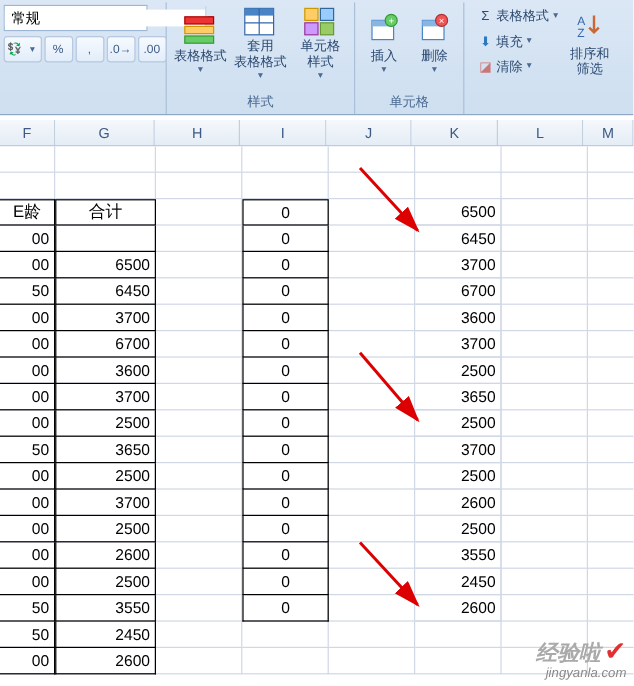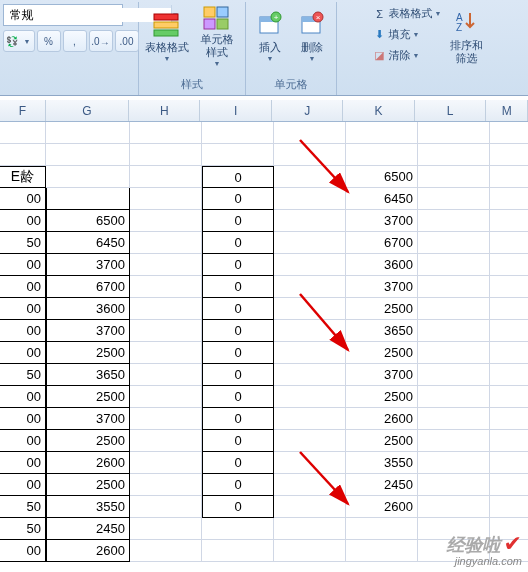--- a/index.html
+++ b/index.html
@@ -169,20 +169,33 @@
     <div class="rgroup-body">
       <div class="bigbtn">
         <div class="ico">
           <svg width="30" height="28">
               <rect x="2" y="4" width="24" height="6" fill="#e33" stroke="#a00"></rect>
               <rect x="2" y="12" width="24" height="6" fill="#fc6" stroke="#c90"></rect>
               <rect x="2" y="20" width="24" height="6" fill="#6c6" stroke="#393"></rect>
             </svg>
         </div>
         <div class="bigbtn-label">表格格式</div>
+        <div class="dd-caret">▼</div>
+      </div>
+      <div class="bigbtn">
+        <div class="ico">
+          <svg width="30" height="28">
+              <rect x="2" y="3" width="24" height="22" fill="#fff" stroke="#36a"></rect>
+              <rect x="2" y="3" width="24" height="6" fill="#4a84c4"></rect>
+              <line x1="14" y1="3" x2="14" y2="25" stroke="#36a"></line>
+              <line x1="2" y1="15" x2="26" y2="15" stroke="#36a"></line>
+            </svg>
+        </div>
+        <div class="bigbtn-label" style="white-space:pre;">套用
+表格格式</div>
         <div class="dd-caret">▼</div>
       </div>
       <div class="bigbtn">
         <div class="ico">
           <svg width="30" height="28">
               <rect x="2" y="3" width="11" height="10" fill="#fc6" stroke="#c90"></rect>
               <rect x="15" y="3" width="11" height="10" fill="#9cf" stroke="#369"></rect>
               <rect x="2" y="15" width="11" height="10" fill="#c9f" stroke="#939"></rect>
               <rect x="15" y="15" width="11" height="10" fill="#9c6" stroke="#693"></rect>
             </svg>
@@ -425,20 +438,21 @@
     <div class="cell" style="left: 490px; top: 396px; width: 42px; height: 22px;"></div>
     <div class="cell" style="left: 0px; top: 418px; width: 46px; height: 22px;"></div>
     <div class="cell" style="left: 46px; top: 418px; width: 84px; height: 22px;"></div>
     <div class="cell" style="left: 130px; top: 418px; width: 72px; height: 22px;"></div>
     <div class="cell" style="left: 202px; top: 418px; width: 72px; height: 22px;"></div>
     <div class="cell" style="left: 274px; top: 418px; width: 72px; height: 22px;"></div>
     <div class="cell" style="left: 346px; top: 418px; width: 72px; height: 22px;"></div>
     <div class="cell" style="left: 418px; top: 418px; width: 72px; height: 22px;"></div>
     <div class="cell" style="left: 490px; top: 418px; width: 42px; height: 22px;"></div>
     <div class="cell cal bt bb br hdrtxt" style="left: 0px; top: 44px; width: 46px; height: 22px;">E龄</div>
+    <div class="cell cal bt bb bl br hdrtxt" style="left: 46px; top: 44px; width: 84px; height: 22px;">合计</div>
     <div class="cell ral bb br" style="left: 0px; top: 66px; width: 46px; height: 22px;">00</div>
     <div class="cell ral bb br" style="left: 0px; top: 88px; width: 46px; height: 22px;">00</div>
     <div class="cell ral bb br" style="left: 0px; top: 110px; width: 46px; height: 22px;">50</div>
     <div class="cell ral bb br" style="left: 0px; top: 132px; width: 46px; height: 22px;">00</div>
     <div class="cell ral bb br" style="left: 0px; top: 154px; width: 46px; height: 22px;">00</div>
     <div class="cell ral bb br" style="left: 0px; top: 176px; width: 46px; height: 22px;">00</div>
     <div class="cell ral bb br" style="left: 0px; top: 198px; width: 46px; height: 22px;">00</div>
     <div class="cell ral bb br" style="left: 0px; top: 220px; width: 46px; height: 22px;">00</div>
     <div class="cell ral bb br" style="left: 0px; top: 242px; width: 46px; height: 22px;">50</div>
     <div class="cell ral bb br" style="left: 0px; top: 264px; width: 46px; height: 22px;">00</div>

